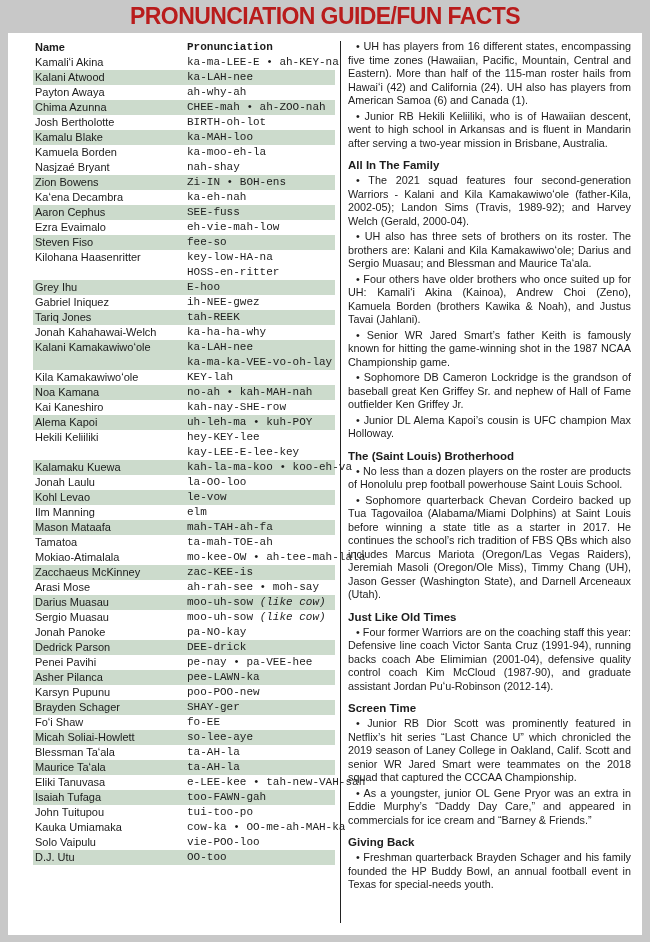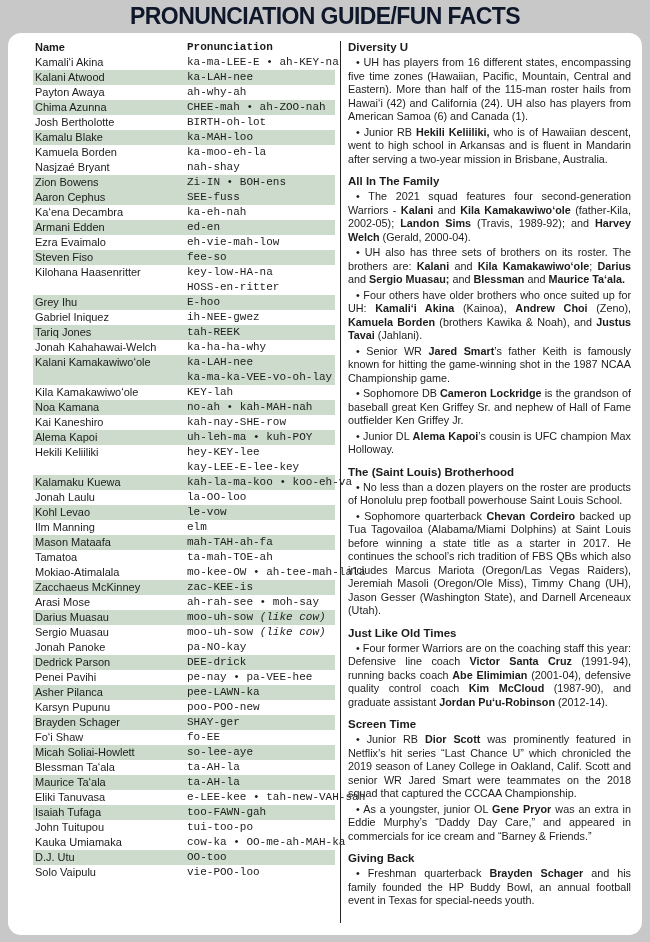--- a/index.html
+++ b/index.html
@@ -4,42 +4,42 @@
 <style>
   :root{
     --gray:#c8c8c8; --hl:#ccdbcc; --ink:#1c1c1c; --panel:#ffffff;
   }
   *{box-sizing:content-box;}
   html,body{margin:0;padding:0;}
   body{width:650px;font-family:"Liberation Sans",sans-serif;}
   .page{position:relative;width:650px;height:942px;background:var(--gray);color:var(--ink);overflow:hidden;}
   .title-bar{
     height:33px;display:flex;align-items:center;justify-content:center;
-    font-weight:700;font-size:23px;letter-spacing:-0.6px;color:#0f172a;
+    font-weight:700;font-size:23px;letter-spacing:-0.6px;color:#b91c1c;
     font-family:"Liberation Sans",sans-serif;
   }
-  .panel{position:absolute;left:8px;right:8px;top:33px;bottom:7px;background:var(--panel);border-radius:13px;}
+  .panel{position:absolute;left:8px;right:8px;top:33px;bottom:7px;background:var(--panel);}
   
   .left-col{position:absolute;left:25px;top:7px;width:302px;font-size:11px;}
   .row{display:flex;align-items:flex-start;}
   .row.hl{background:var(--hl);}
   .cell{line-height:15px;}
   .cell.name{flex:none;width:152px;padding-left:2px;}
   .cell.pron{flex:1;font-family:Liberation Mono, monospace;}
   .cell .line{line-height:15px;white-space:nowrap;}
   .hdr{font-weight:700;}
   .cell i{font-style:italic;}
   
   .divider{position:absolute;left:332px;top:8px;bottom:12px;width:1px;background:#222;}
   
   .right-col{position:absolute;left:340px;top:7px;width:288px;font-size:10.8px;}
   .sec-title{font-size:11.5px;font-weight:700;line-height:14px;margin:8px 0 2px 0;}
   .right-col .sec-title:first-child{margin-top:0;}
   p.fact{margin:0 5px 2px 0;line-height:13.5px;text-align:justify;text-indent:8px;}
-  p.fact b{font-weight:700;}
+  p.fact b{font-weight:400;}
 </style>
 </head>
 <body>
 
 <div class="page">
   <div class="title-bar">PRONUNCIATION GUIDE/FUN FACTS</div>
   <div class="panel">
     <div class="left-col">
       <div class="row">
         <div class="cell name hdr">Name</div>
@@ -111,42 +111,34 @@
             </div>
           </div>
           <div class="row hl">
             <div class="cell name">
               <div class="line">Zion Bowens</div>
             </div>
             <div class="cell pron">
               <div class="line">Zi-IN • BOH-ens</div>
             </div>
           </div>
+          <div class="row">
+            <div class="cell name">
+              <div class="line">Kaʻena Decambra</div>
+            </div>
+            <div class="cell pron">
+              <div class="line">ka-eh-nah</div>
+            </div>
+          </div>
           <div class="row hl">
             <div class="cell name">
               <div class="line">Aaron Cephus</div>
             </div>
             <div class="cell pron">
               <div class="line">SEE-fuss</div>
-            </div>
-          </div>
-          <div class="row">
-            <div class="cell name">
-              <div class="line">Kaʻena Decambra</div>
-            </div>
-            <div class="cell pron">
-              <div class="line">ka-eh-nah</div>
-            </div>
-          </div>
-          <div class="row hl">
-            <div class="cell name">
-              <div class="line">Armani Edden</div>
-            </div>
-            <div class="cell pron">
-              <div class="line">ed-en</div>
             </div>
           </div>
           <div class="row">
             <div class="cell name">
               <div class="line">Ezra Evaimalo</div>
             </div>
             <div class="cell pron">
               <div class="line">eh-vie-mah-low</div>
             </div>
           </div>
@@ -436,41 +428,40 @@
             </div>
           </div>
           <div class="row">
             <div class="cell name">
               <div class="line">Kauka Umiamaka</div>
             </div>
             <div class="cell pron">
               <div class="line">cow-ka • OO-me-ah-MAH-ka</div>
             </div>
           </div>
+          <div class="row">
+            <div class="cell name">
+              <div class="line">Solo Vaipulu</div>
+            </div>
+            <div class="cell pron">
+              <div class="line">vie-POO-loo</div>
+            </div>
+          </div>
           <div class="row hl">
             <div class="cell name">
               <div class="line">D.J. Utu</div>
             </div>
             <div class="cell pron">
               <div class="line">OO-too</div>
-            </div>
-          </div>
-          <div class="row">
-            <div class="cell name">
-              <div class="line">Solo Vaipulu</div>
-            </div>
-            <div class="cell pron">
-              <div class="line">vie-POO-loo</div>
             </div>
           </div>
         </div>
     </div>
     <div class="divider"></div>
     <div class="right-col" id="facts">
-        <h3 class="sec-title">Diversity U</h3>
         <p class="fact">• UH has players from 16 different states, encompassing five time zones (Hawaiian, Pacific, Mountain, Central and Eastern). More than half of the 115-man roster hails from Hawaiʻi (42) and California (24). UH also has players from American Samoa (6) and Canada (1).</p>
         <p class="fact">• Junior RB <b>Hekili Keliiliki,</b> who is of Hawaiian descent, went to high school in Arkansas and is fluent in Mandarin after serving a two-year mission in Brisbane, Australia.</p>
         <h3 class="sec-title">All In The Family</h3>
         <p class="fact">• The 2021 squad features four second-generation Warriors - <b>Kalani</b> and <b>Kila Kamakawiwoʻole</b> (father-Kila, 2002-05); <b>Landon Sims</b> (Travis, 1989-92); and <b>Harvey Welch</b> (Gerald, 2000-04).</p>
         <p class="fact">• UH also has three sets of brothers on its roster. The brothers are: <b>Kalani</b> and <b>Kila Kamakawiwoʻole</b>; <b>Darius</b> and <b>Sergio Muasau;</b> and <b>Blessman</b> and <b>Maurice Taʻala.</b></p>
         <p class="fact">• Four others have older brothers who once suited up for UH: <b>Kamaliʻi Akina</b> (Kainoa), <b>Andrew Choi</b> (Zeno), <b>Kamuela Borden</b> (brothers Kawika &amp; Noah), and <b>Justus Tavai</b> (Jahlani).</p>
         <p class="fact">• Senior WR <b>Jared Smart</b>’s father Keith is famously known for hitting the game-winning shot in the 1987 NCAA Championship game.</p>
         <p class="fact">• Sophomore DB <b>Cameron Lockridge</b> is the grandson of baseball great Ken Griffey Sr. and nephew of Hall of Fame outfielder Ken Griffey Jr.</p>
         <p class="fact">• Junior DL <b>Alema Kapoi</b>’s cousin is UFC champion Max Holloway.</p>
         <h3 class="sec-title">The (Saint Louis) Brotherhood</h3>

